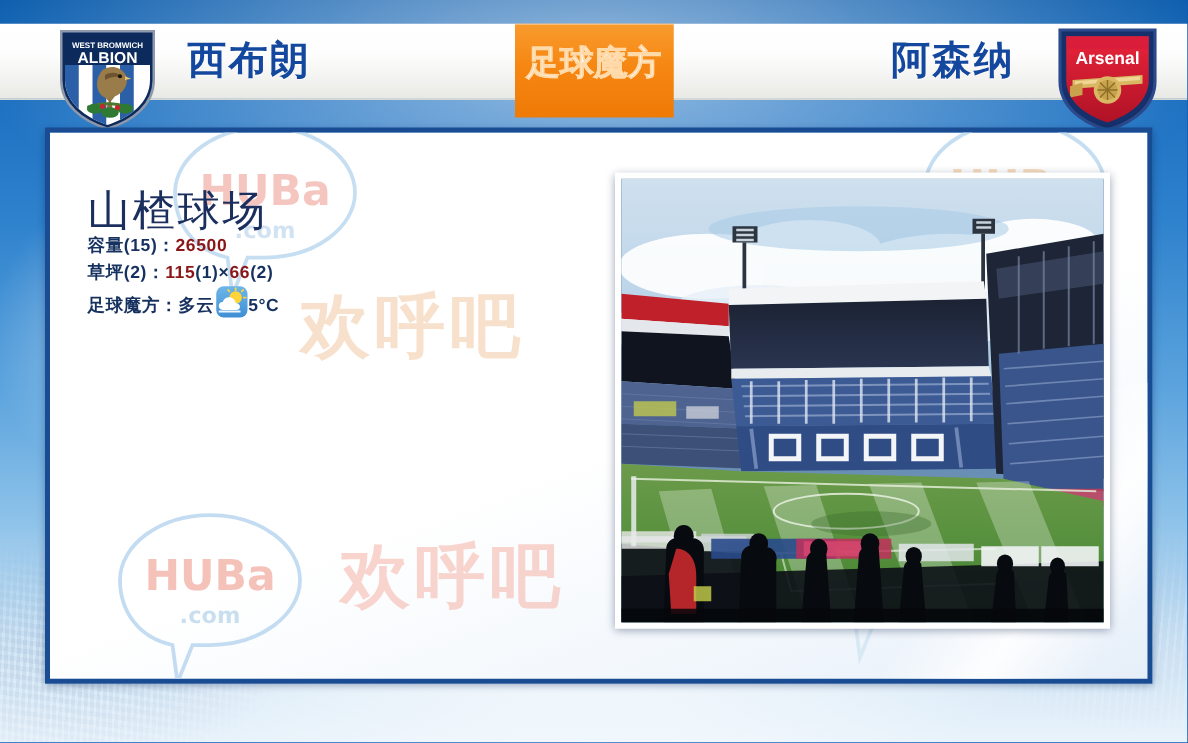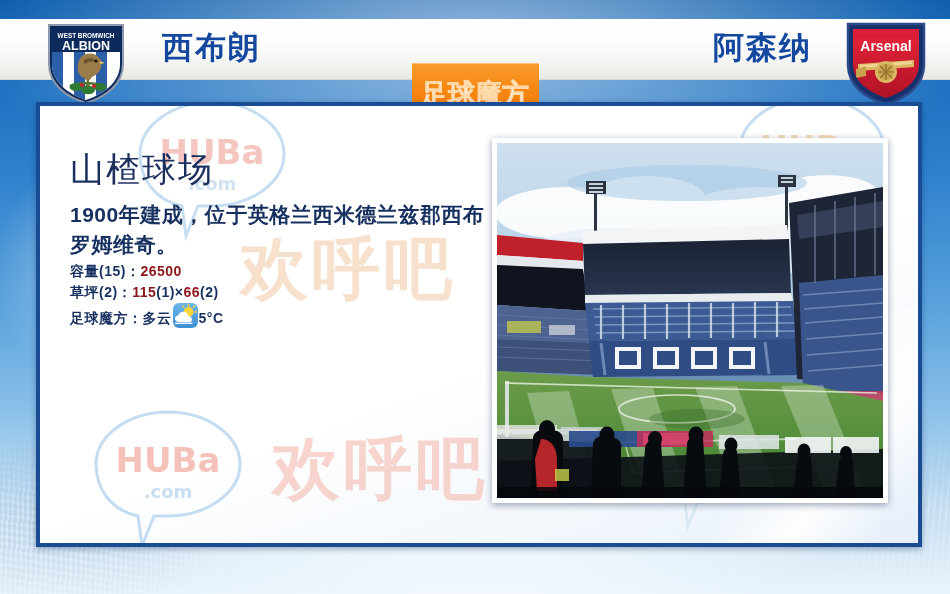--- a/index.html
+++ b/index.html
@@ -32,44 +32,44 @@
   .bg-lflare{position:absolute;left:-40px;top:120px;width:220px;height:300px;
     background:radial-gradient(ellipse 110px 150px at 50% 50%, rgba(255,255,255,.30), rgba(255,255,255,0) 70%);}
 
   
   .header{position:absolute;left:0;top:0;width:950px;height:95px;}
   .header-bar{position:absolute;left:0;top:19px;width:950px;height:59px;
     background:linear-gradient(180deg,#ffffff 0%,#fdfdfd 40%,#f3f3f1 72%,#e8e8e4 100%);
     border-top:1px solid #ffffff;border-bottom:1px solid #d8d8d2;}
   .team-name{position:absolute;top:27px;font-size:31px;font-weight:bold;color:#14489e;
     letter-spacing:2px;text-shadow:0 1px 0 rgba(255,255,255,.8);}
-  .team-name.left{left:162px;}
+  .team-name.left{left:150px;}
   .team-name.right{right:138px;}
 
   
   .crest{position:absolute;top:20px;width:84px;height:84px;}
 
-  .center-logo{position:absolute;left:412px;top:19px;width:127px;height:59px;
+  .center-logo{position:absolute;left:412px;top:19px;width:127px;height:75px;
     background:linear-gradient(180deg,#f99b2e 0%,#f68712 45%,#ef7a06 100%);
-    box-shadow:inset 0 1px 0 rgba(255,255,255,.35);margin-top:44px;}
+    box-shadow:inset 0 1px 0 rgba(255,255,255,.35);}
   .center-logo svg{display:block;}
 
   
   .card{position:absolute;left:36px;top:102px;width:878px;height:437px;
     border:4px solid #1a4c93;
     background:linear-gradient(160deg,#ffffff 0%,#ffffff 55%,#f2f7fc 80%,#e6eff9 100%);
     box-shadow:0 2px 6px rgba(0,30,80,.35);overflow:hidden;}
   .card-sheen{position:absolute;right:-60px;bottom:-80px;width:340px;height:300px;
     background:linear-gradient(135deg, rgba(255,255,255,0) 40%, rgba(255,255,255,.9) 55%, rgba(255,255,255,0) 70%);
     transform:rotate(-8deg);}
 
   
   .wm{position:absolute;pointer-events:none;user-select:none;}
   .wm-bubble{width:168px;height:150px;}
-  .wm-huan{font-size:68px;font-weight:bold;letter-spacing:4px;
+  .wm-huan{font-size:56px;font-weight:bold;letter-spacing:4px;
     font-family:"DejaVu Sans","Liberation Sans",sans-serif;}
 
   
   .info{position:absolute;left:66px;top:148px;width:420px;z-index:5;}
   .stad-title{font-size:34px;font-weight:normal;color:#1b2f5e;letter-spacing:2px;line-height:1;}
   .desc{margin-top:14px;font-size:21px;font-weight:bold;color:#16315f;line-height:1.45;letter-spacing:.5px;}
   .row{font-size:14px;font-weight:bold;color:#16315f;line-height:1.52;letter-spacing:.5px;white-space:nowrap;}
   .red{color:#8a1618;}
 
   .wicon{display:inline-block;width:25px;height:25px;vertical-align:-5px;margin:0 1px;
@@ -198,21 +198,20 @@
     <svg class="wm wm-bubble" style="left:590px;top:280px;" viewBox="0 0 168 150">
       <path d="M84 6 C124 6 156 30 156 58 C156 86 124 110 84 110 L70 110 L58 140 L54 110 C26 104 12 82 12 58 C12 30 44 6 84 6 Z" fill="none" stroke="#cfe2f2" stroke-width="3" opacity=".7"></path>
       <text x="84" y="66" text-anchor="middle" font-family="DejaVu Sans, sans-serif" font-size="34" font-weight="bold" fill="#efd0b4" opacity=".6">HUBa</text>
     </svg>
 
     <div class="wm wm-huan" style="left:200px;top:118px;color:#f3c9a4;opacity:.55;">欢呼吧</div>
     <div class="wm wm-huan" style="left:232px;top:318px;color:#f6b9ae;opacity:.6;">欢呼吧</div>
 
     <div class="info" style="left:30px;top:46px;">
       <div class="stad-title">山楂球场</div>
-      <div class="desc">1900年建成，位于英格兰西米德兰兹郡西布罗姆维奇。</div>
 
       <div class="row">
         <span>容量(15)：</span><span class="red">26500</span>
       </div>
 
       <div class="row">
         <span>草坪(2)：</span><span class="red">115</span><span>(1)</span><span>×</span><span class="red">66</span><span>(2)</span>
       </div>
 
 

